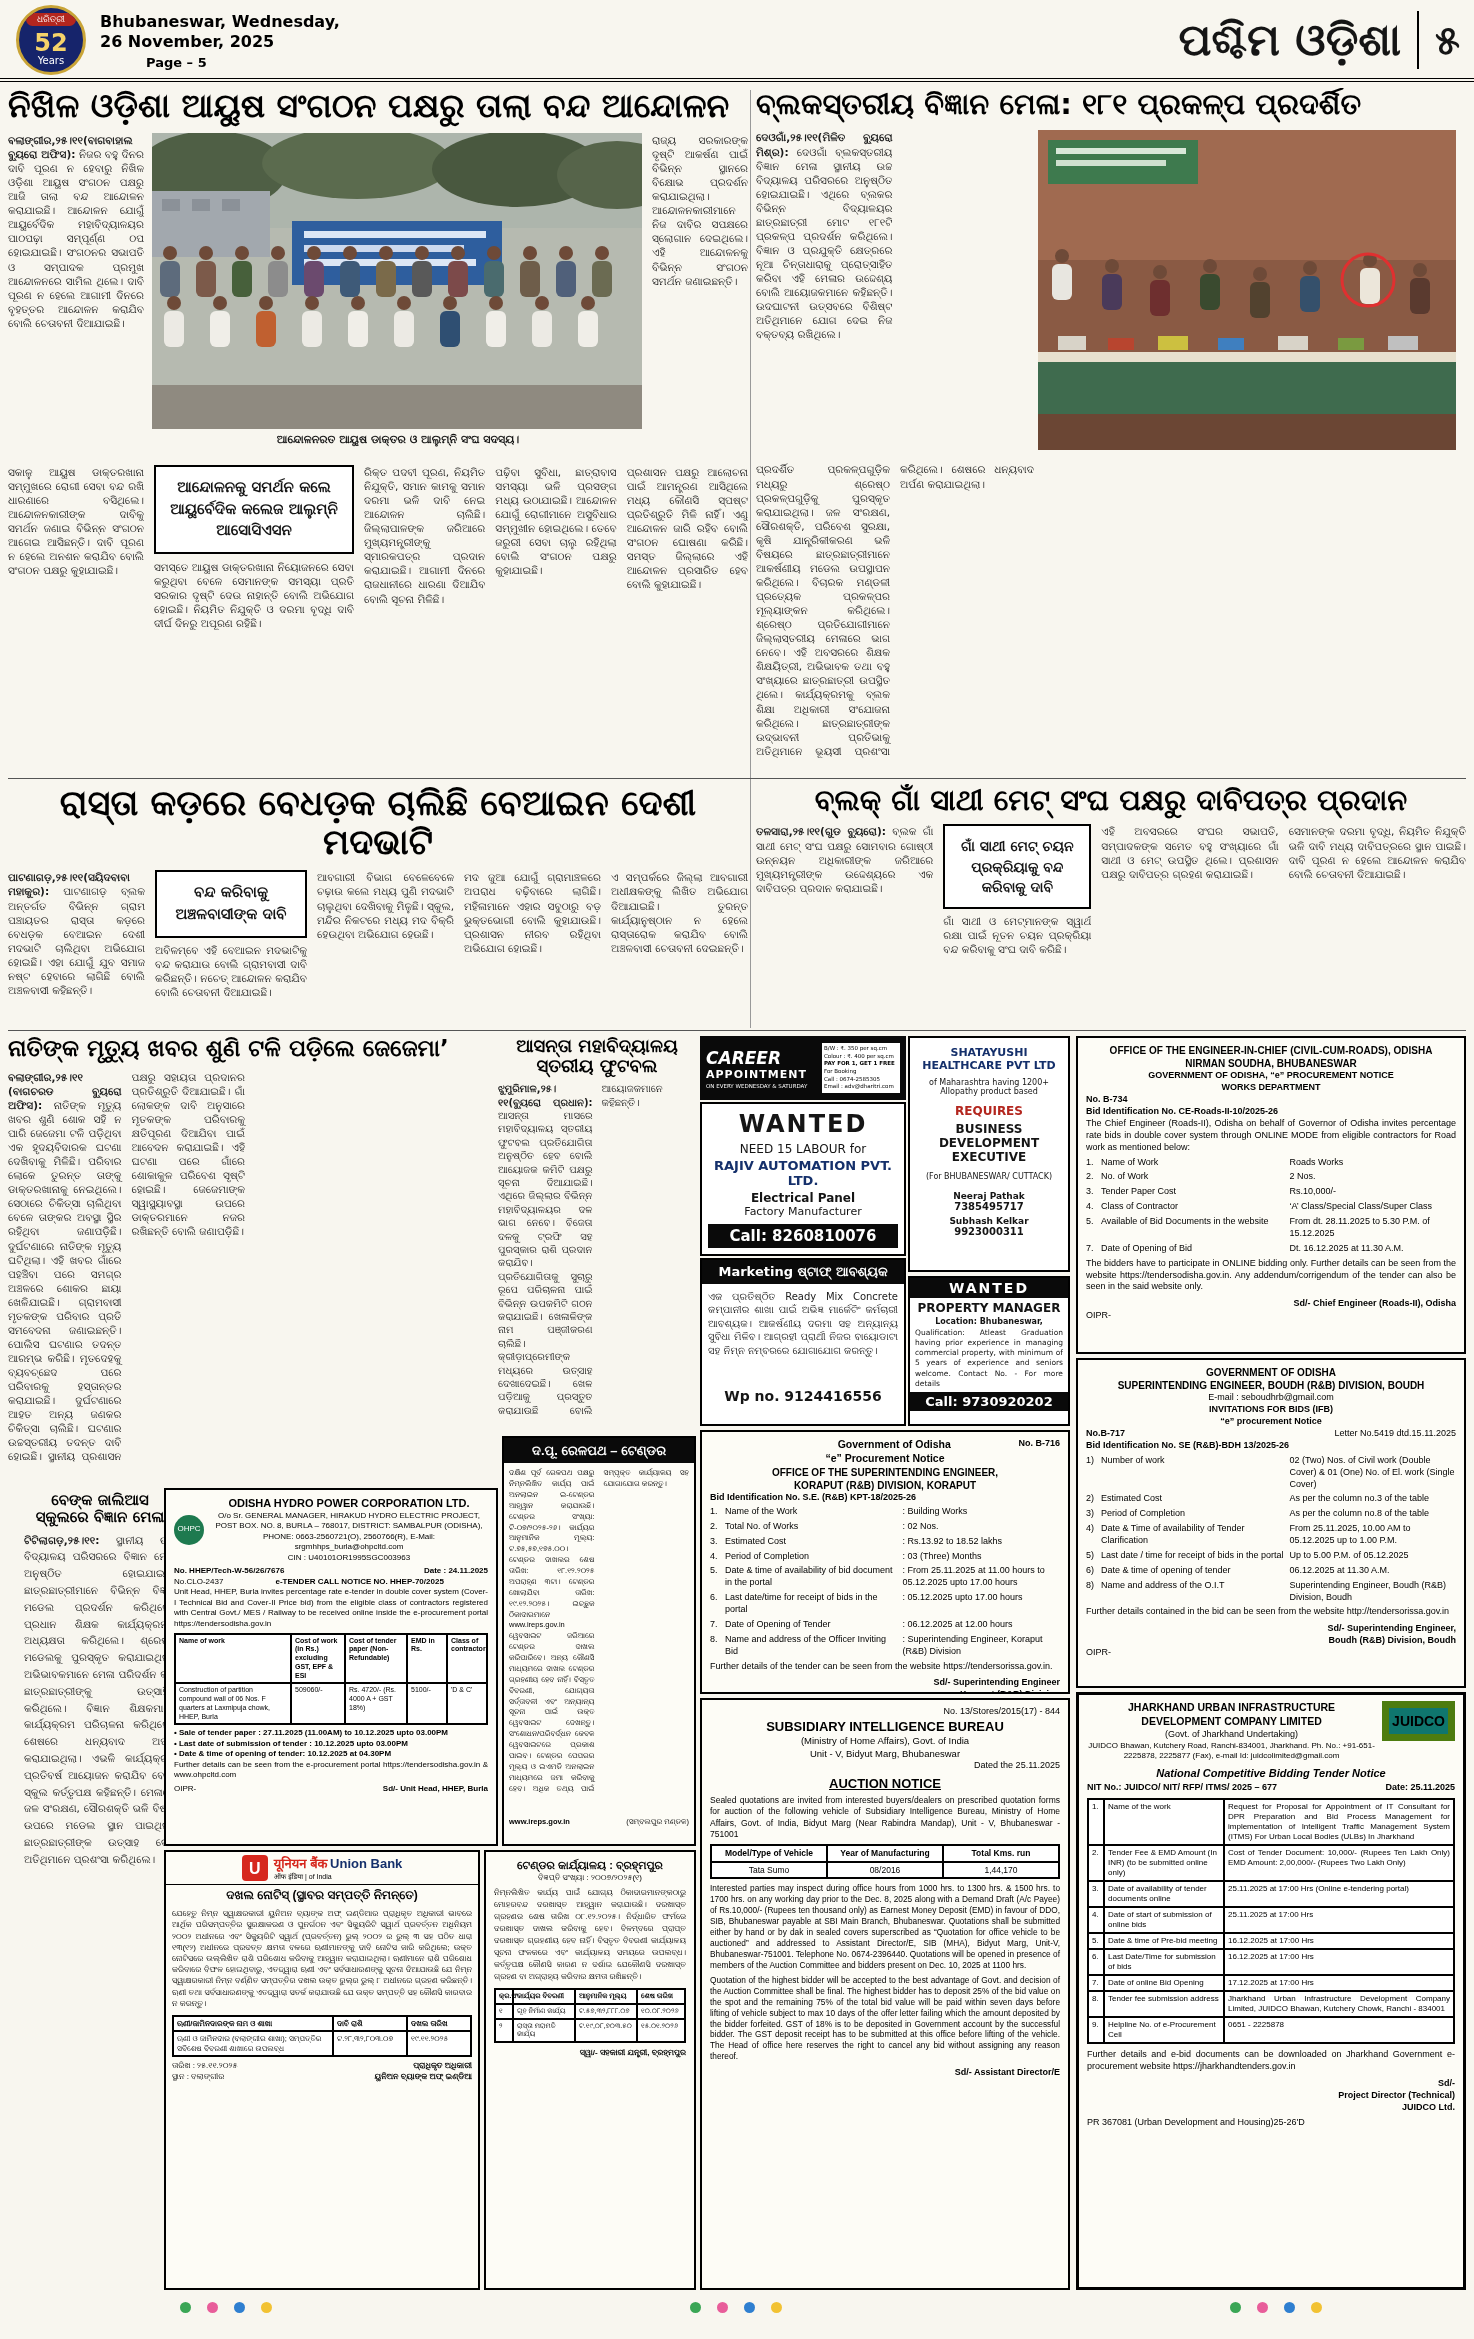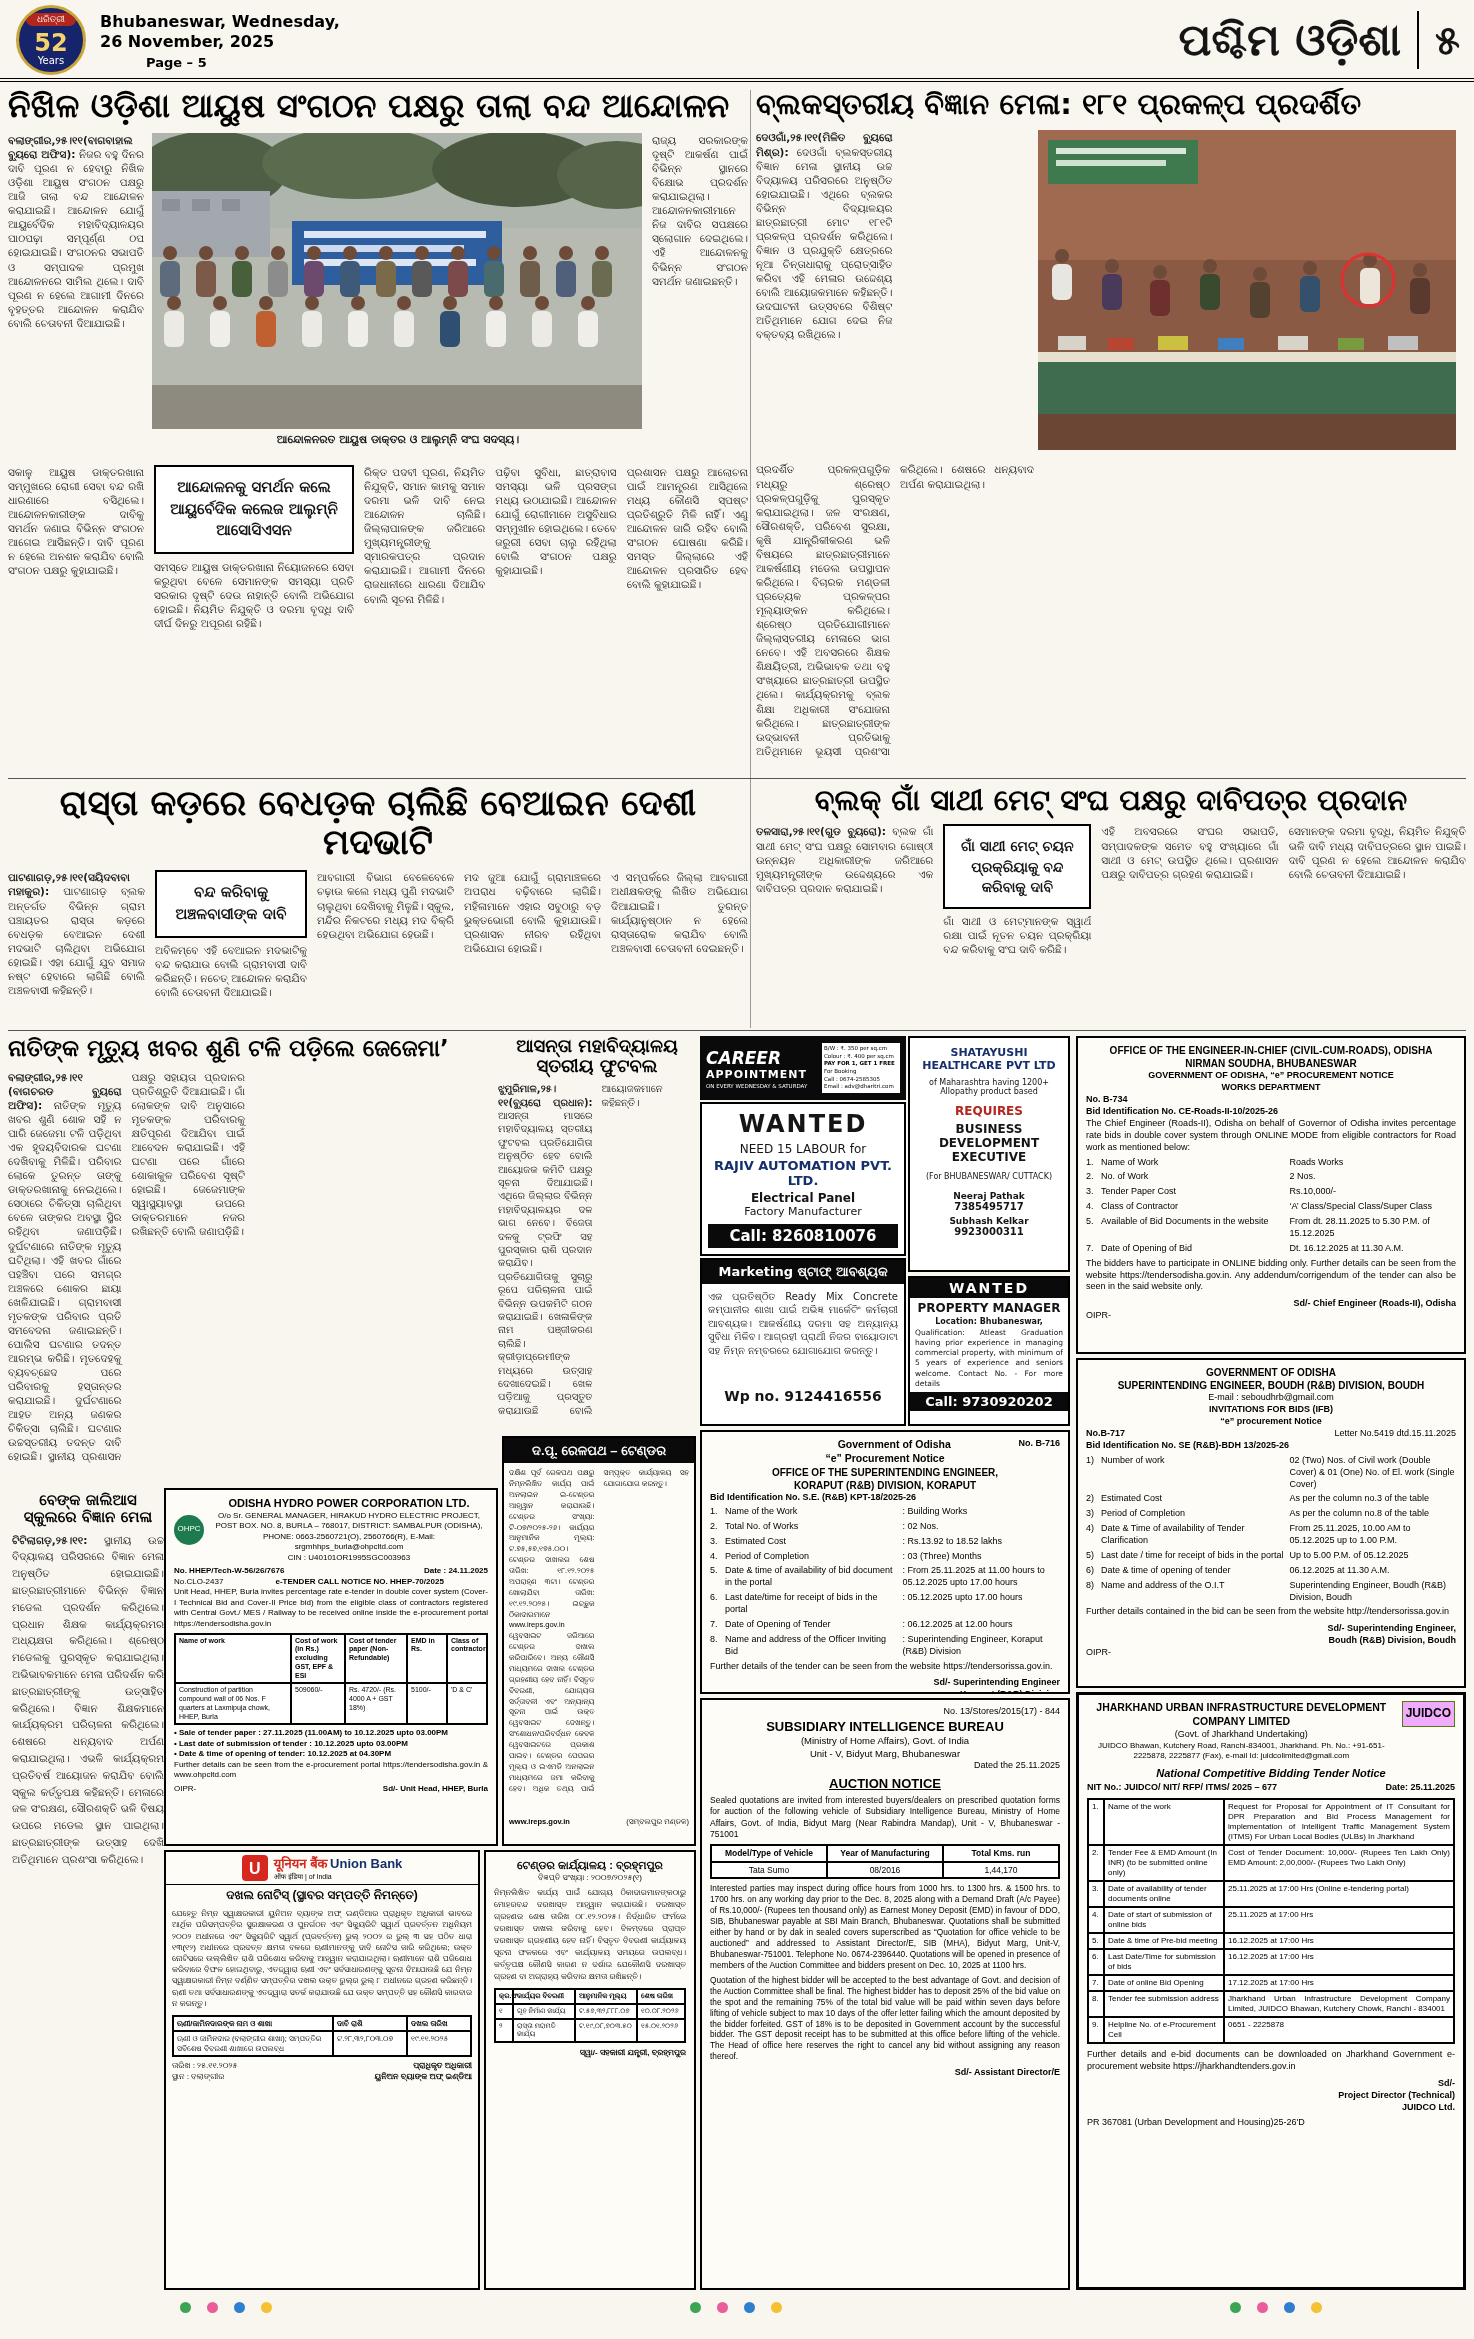--- a/index.html
+++ b/index.html
@@ -51,21 +51,21 @@
 .blkstrip{background:#0a0a0a;color:#fff;font-weight:bold;text-align:center}
 .adbox{position:absolute;border:2px solid #000;background:#fff;text-align:center;overflow:hidden}
 
 .dots{position:absolute;display:flex;gap:16px}
 .dot{width:11px;height:11px;border-radius:50%}
 .d1{background:#3aa655}.d2{background:#e85d9a}.d3{background:#2f7fd0}.d4{background:#f2c233}
 
 .ub-logo{display:flex;align-items:center;gap:6px;justify-content:center;padding:3px 0;border-bottom:1px solid #000}
 .ub-mark{width:26px;height:26px;background:#d6281e;color:#fff;font-weight:bold;font-size:16px;display:flex;align-items:center;justify-content:center;border-radius:4px}
 .ohpc-mark{width:30px;height:30px;border-radius:50%;background:#1e7a4f;color:#fff;font-size:8px;font-weight:normal;display:flex;align-items:center;justify-content:center;flex:none}
-.juidco-mark{border:1px solid #4d7c0f;font-size:12px;font-weight:bold;padding:4px 3px;background:#f0abfc}
+.juidco-mark{border:7px solid #4d7c0f;font-size:14px;font-weight:bold;padding:4px 3px;background:#0f766e}
 </style>
 </head>
 <body>
 
 <svg width="0" height="0" style="position:absolute">
   <defs>
     <g id="person">
       <circle cx="10" cy="8" r="7" fill="#6e4a38"></circle>
       <rect x="0" y="16" width="20" height="36" rx="6" fill="currentColor"></rect>
     </g>
@@ -243,21 +243,21 @@
   </div>
 
   <div class="abs ovh" style="left:498px;top:1036px;width:198px;height:396px">
     <div class="hl tc" style="font-size:18px">ଆସନ୍ତା ମହାବିଦ୍ୟାଳୟ ସ୍ତରୀୟ ଫୁଟବଲ</div>
     <div class="cols2 bodytxt" style="margin-top:6px;height:340px;font-size:10px">
       <span class="dl">ଝୁମୁରିମାଳ,୨୫।୧୧(ବ୍ୟୁରୋ ପ୍ରଧାନ):</span>
       <span>ଆସନ୍ତା ମାସରେ ମହାବିଦ୍ୟାଳୟ ସ୍ତରୀୟ ଫୁଟବଲ ପ୍ରତିଯୋଗିତା ଅନୁଷ୍ଠିତ ହେବ ବୋଲି ଆୟୋଜକ କମିଟି ପକ୍ଷରୁ ସୂଚନା ଦିଆଯାଇଛି। ଏଥିରେ ଜିଲ୍ଲାର ବିଭିନ୍ନ ମହାବିଦ୍ୟାଳୟର ଦଳ ଭାଗ ନେବେ। ବିଜେତା ଦଳକୁ ଟ୍ରଫି ସହ ପୁରସ୍କାର ରାଶି ପ୍ରଦାନ କରାଯିବ। ପ୍ରତିଯୋଗିତାକୁ ସୁଚାରୁ ରୂପେ ପରିଚାଳନା ପାଇଁ ବିଭିନ୍ନ ଉପକମିଟି ଗଠନ କରାଯାଇଛି। ଖେଳାଳିଙ୍କ ନାମ ପଞ୍ଜୀକରଣ ଚାଲିଛି। କ୍ରୀଡ଼ାପ୍ରେମୀଙ୍କ ମଧ୍ୟରେ ଉତ୍ସାହ ଦେଖାଦେଇଛି। ଖେଳ ପଡ଼ିଆକୁ ପ୍ରସ୍ତୁତ କରାଯାଉଛି ବୋଲି ଆୟୋଜକମାନେ କହିଛନ୍ତି।</span>
     </div>
   </div>
 
-  <div class="abs ovh" style="left:12px;top:1492px;width:152px;height:798px">
+  <div class="abs ovh" style="left:24px;top:1492px;width:152px;height:798px">
     <div class="hl tc" style="font-size:15px">ବେଙ୍କ ଜାଲିଆସ ସ୍କୁଲରେ ବିଜ୍ଞାନ ମେଳା</div>
     <div class="bodytxt" style="margin-top:6px;height:748px;font-size:10.5px;line-height:1.6">
       <span class="dl">ଟିଟିଲାଗଡ଼,୨୫।୧୧:</span>
       <span>ସ୍ଥାନୀୟ ଉଚ୍ଚ ବିଦ୍ୟାଳୟ ପରିସରରେ ବିଜ୍ଞାନ ମେଳା ଅନୁଷ୍ଠିତ ହୋଇଯାଇଛି। ଛାତ୍ରଛାତ୍ରୀମାନେ ବିଭିନ୍ନ ବିଜ୍ଞାନ ମଡେଲ ପ୍ରଦର୍ଶନ କରିଥିଲେ। ପ୍ରଧାନ ଶିକ୍ଷକ କାର୍ଯ୍ୟକ୍ରମର ଅଧ୍ୟକ୍ଷତା କରିଥିଲେ। ଶ୍ରେଷ୍ଠ ମଡେଲକୁ ପୁରସ୍କୃତ କରାଯାଇଥିଲା। ଅଭିଭାବକମାନେ ମେଳା ପରିଦର୍ଶନ କରି ଛାତ୍ରଛାତ୍ରୀଙ୍କୁ ଉତ୍ସାହିତ କରିଥିଲେ। ବିଜ୍ଞାନ ଶିକ୍ଷକମାନେ କାର୍ଯ୍ୟକ୍ରମ ପରିଚାଳନା କରିଥିଲେ। ଶେଷରେ ଧନ୍ୟବାଦ ଅର୍ପଣ କରାଯାଇଥିଲା। ଏଭଳି କାର୍ଯ୍ୟକ୍ରମ ପ୍ରତିବର୍ଷ ଆୟୋଜନ କରାଯିବ ବୋଲି ସ୍କୁଲ କର୍ତ୍ତୃପକ୍ଷ କହିଛନ୍ତି। ମେଳାରେ ଜଳ ସଂରକ୍ଷଣ, ସୌରଶକ୍ତି ଭଳି ବିଷୟ ଉପରେ ମଡେଲ ସ୍ଥାନ ପାଇଥିଲା। ଛାତ୍ରଛାତ୍ରୀଙ୍କ ଉତ୍ସାହ ଦେଖି ଅତିଥିମାନେ ପ୍ରଶଂସା କରିଥିଲେ।</span>
     </div>
   </div>
 
   <div class="career" style="left:700px;top:1036px;width:206px;height:64px">
     <div style="flex:1">
       <div class="b" style="font-size:17px;font-style:italic">CAREER</div>

